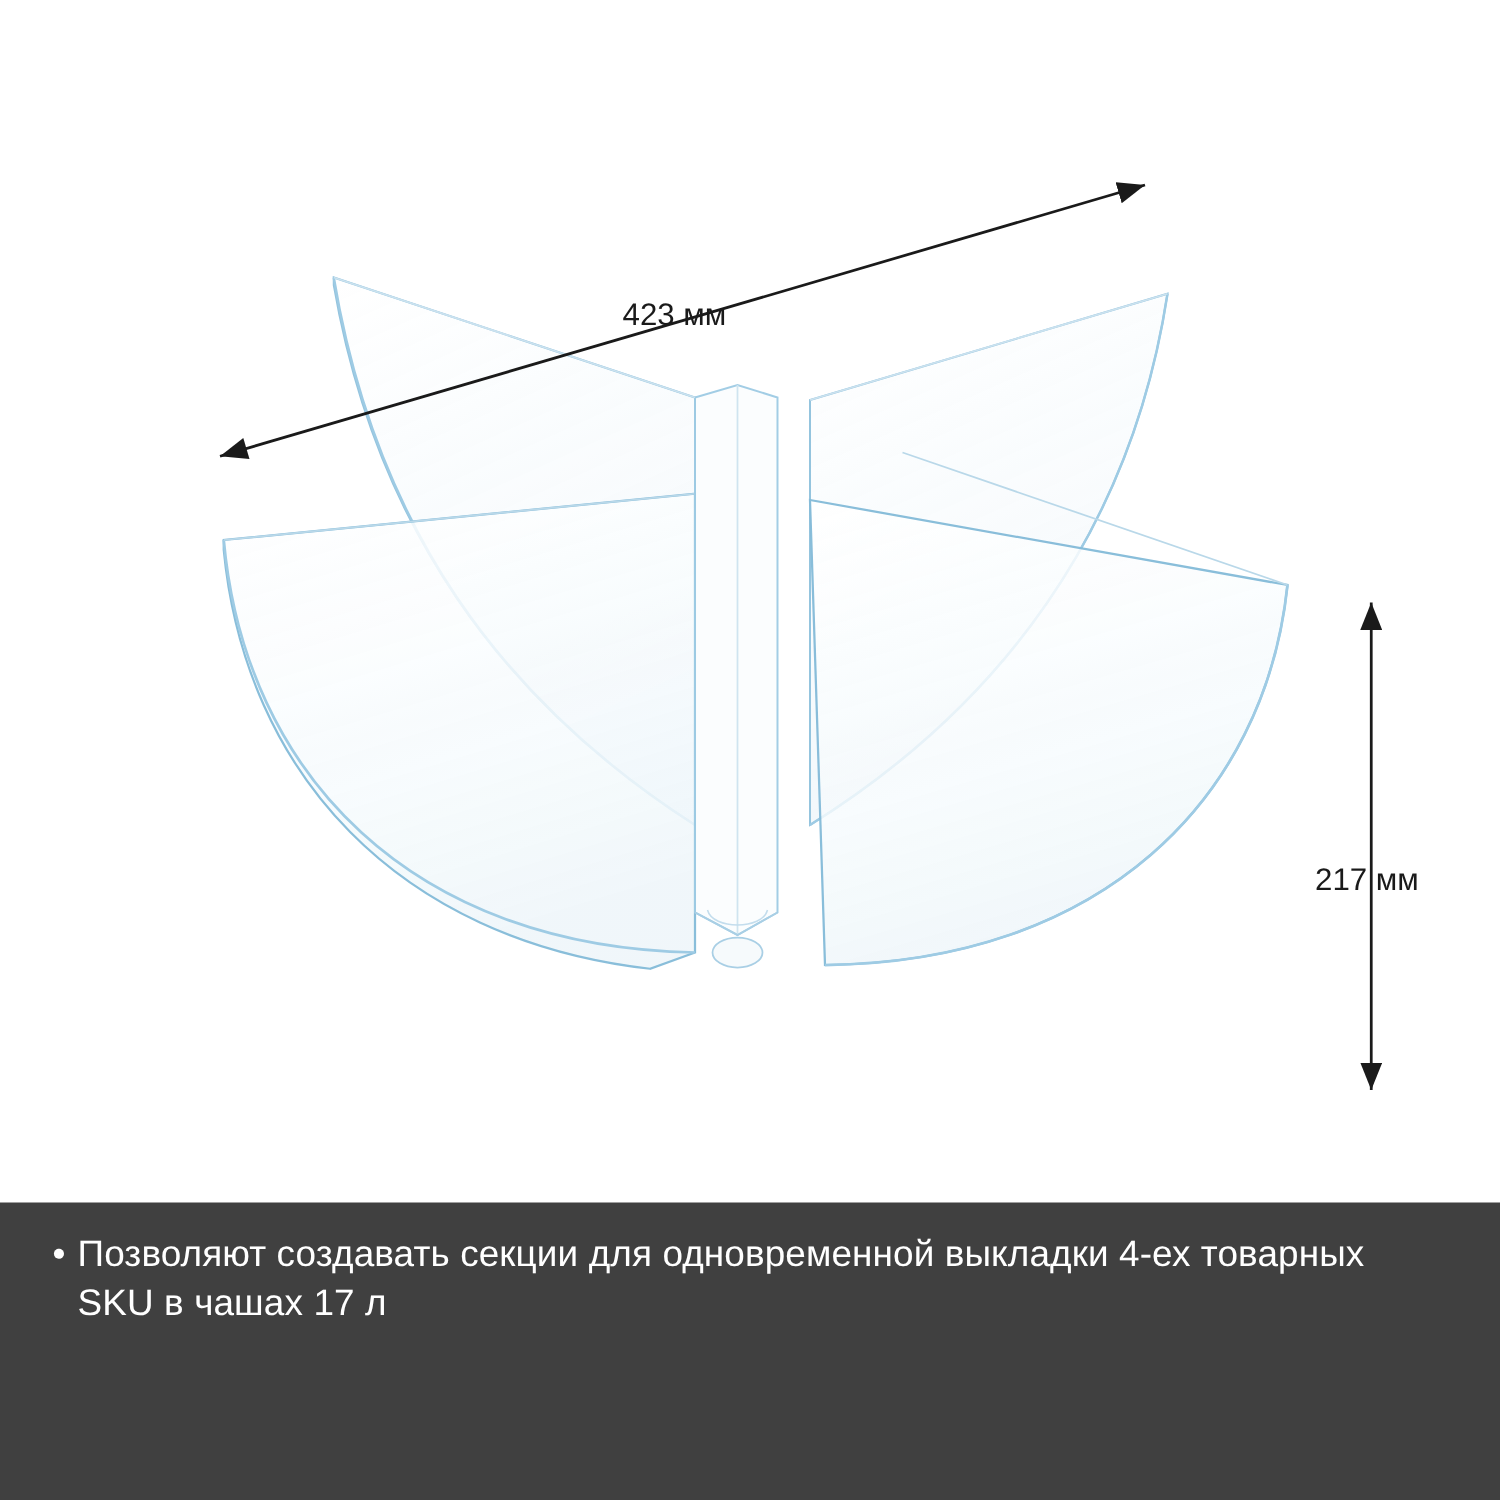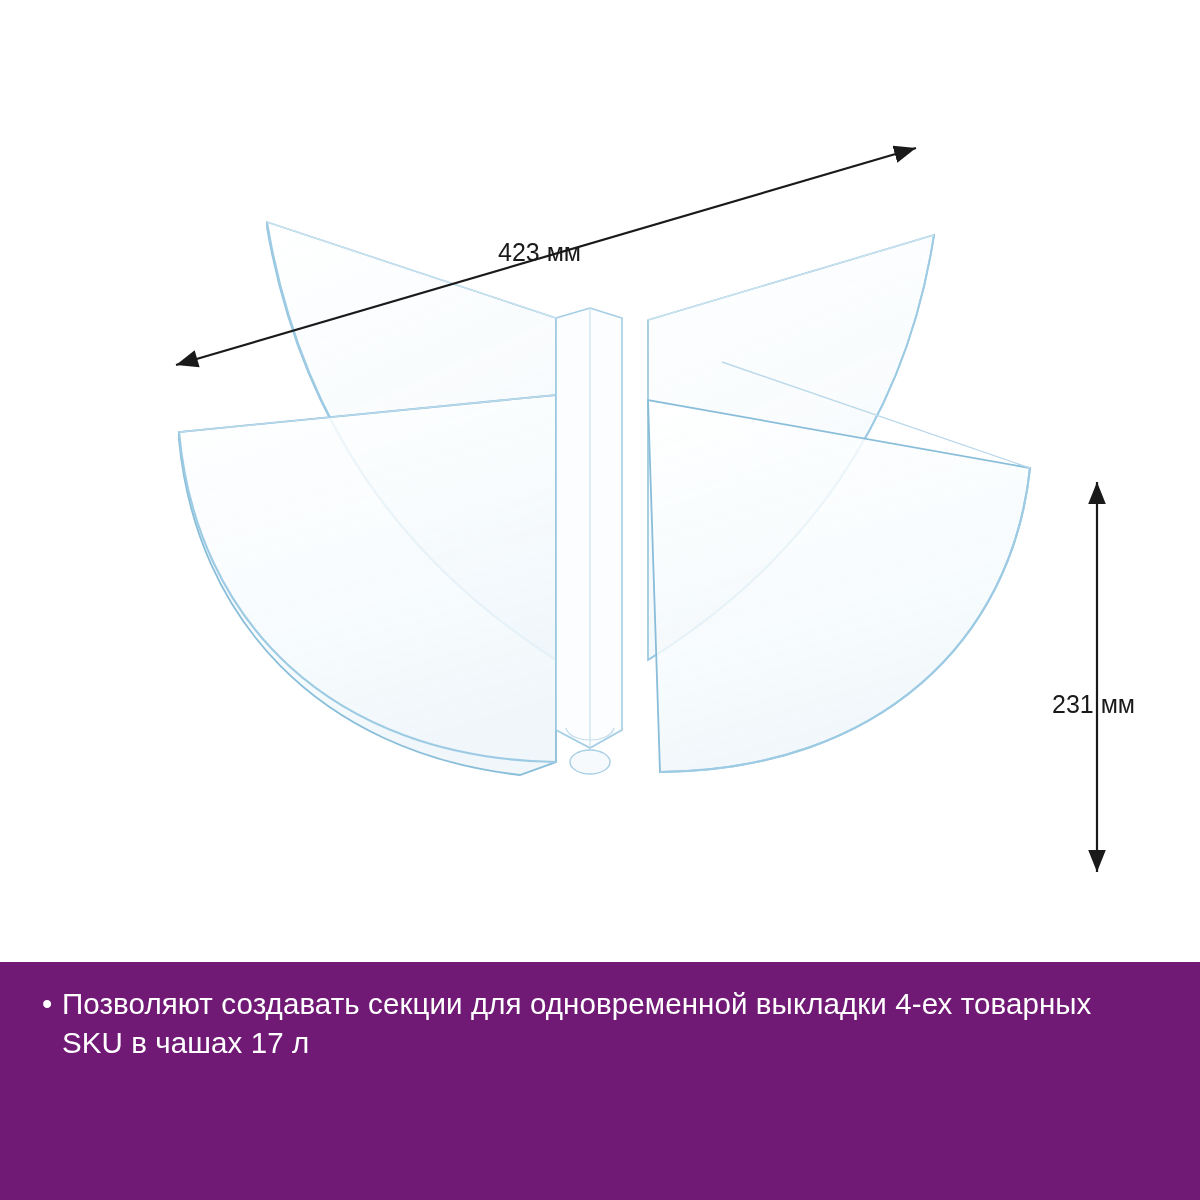--- a/index.html
+++ b/index.html
@@ -38,21 +38,21 @@
   #dim-label-height {
     left: 1052px;
     top: 690px;
   }
   #features-panel {
     position: absolute;
     left: 0;
     top: 962px;
     width: 1200px;
     height: 238px;
-    background: #701a75;
+    background: #404040;
     color: #ffffff;
     box-sizing: border-box;
     padding: 22px 40px 0 40px;
   }
   ul.feature-list {
     list-style: none;
     margin: 0;
     padding: 0;
   }
   ul.feature-list li {
@@ -128,20 +128,20 @@
       <line x1="176" y1="365" x2="916" y2="148" stroke="#1a1a1a" stroke-width="2.2" marker-start="url(#arrowStart)" marker-end="url(#arrowEnd)"></line>
     </g>
 
     <g>
       <line x1="1097" y1="482" x2="1097" y2="872" stroke="#1a1a1a" stroke-width="2.2" marker-start="url(#arrowStart)" marker-end="url(#arrowEnd)"></line>
     </g>
   </svg>
 
   <div class="dim-label" id="dim-label-width">423 мм</div>
 
-  <div class="dim-label" id="dim-label-height">231 мм</div>
+  <div class="dim-label" id="dim-label-height">217 мм</div>
 </div>
 
 <div id="features-panel">
   <ul class="feature-list">
     <li>Позволяют создавать секции для одновременной выкладки 4-ех товарных SKU в чашах 17 л</li>
   </ul>
 </div>
 
 </body></html>

